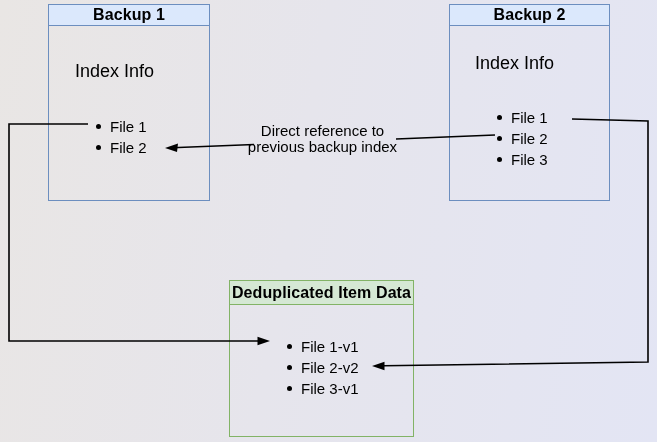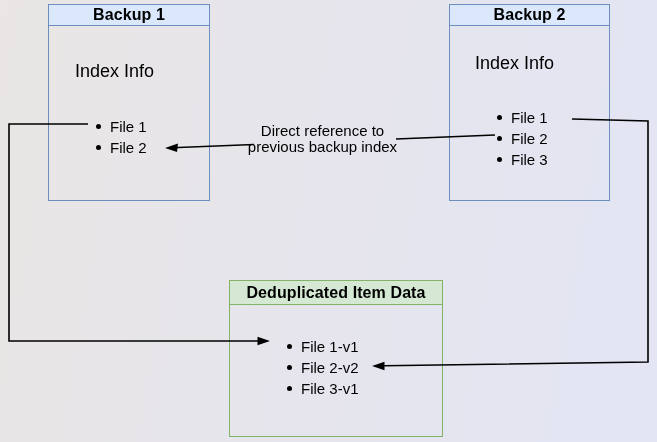--- a/index.html
+++ b/index.html
@@ -42,21 +42,21 @@
     justify-content: center;
     font-size: 16px;
     font-weight: bold;
     letter-spacing: 0.1px;
   }
   .blue  .box-header { height: 21px; background: #dbe8fc; border-bottom: 1.5px solid #6c8ebf; }
   .green .box-header { height: 24px; background: #d5e8d4; border-bottom: 1.5px solid #82b366; }
 
   #backup1 { left: 48px;  top: 4px;   width: 162px; height: 197px; }
   #backup2 { left: 449px; top: 4px;   width: 161px; height: 197px; }
-  #dedup   { left: 229px; top: 280px; width: 214px; height: 157px; }
+  #dedup   { left: 229px; top: 280px; width: 185px; height: 157px; }
 
   .index-label {
     position: absolute;
     font-size: 18px;
     white-space: nowrap;
   }
   #backup1 .index-label { left: 26px; top: 56px; }
   #backup2 .index-label { left: 25px; top: 48px; }
 
   .file-list { position: absolute; }

